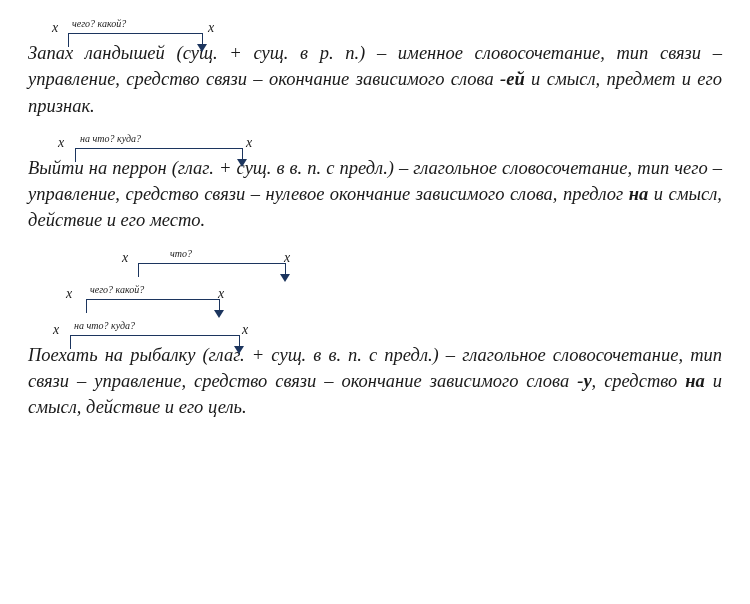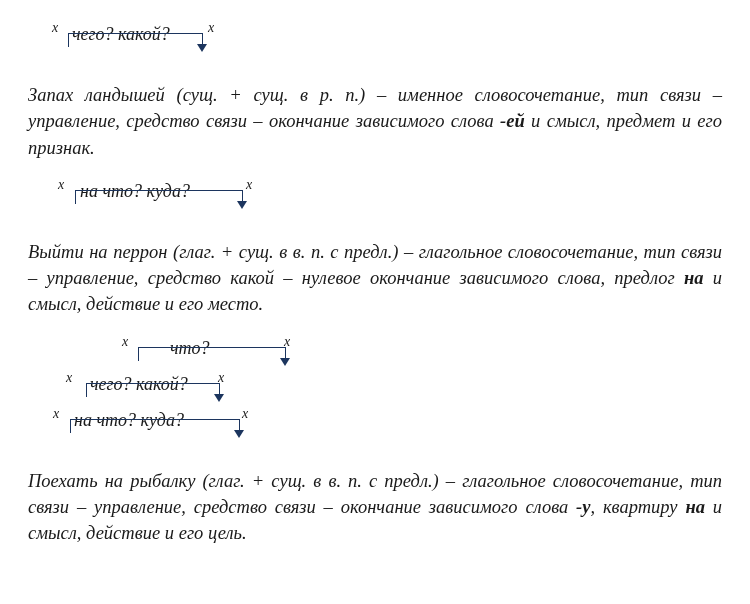--- a/index.html
+++ b/index.html
@@ -34,23 +34,23 @@
     color: #1a1a1a;
   }
   .annot .x {
     position: absolute;
     top: 2px;
     font-style: italic;
     font-size: 14px;
   }
   .annot .q {
     position: absolute;
-    top: 6px;
+    top: 0px;
     font-style: italic;
-    font-size: 18px;
+    font-size: 10px;
     white-space: nowrap;
   }
   
   .bracket {
     position: absolute;
     border: 1.4px solid #1c355e;
     border-bottom: none;
     box-sizing: border-box;
     height: 14px;
     top: 15px;
@@ -64,21 +64,20 @@
     border-left: 5px solid transparent;
     border-right: 5px solid transparent;
     border-top: 8px solid #1c355e;
   }
   .sentence {
     font-style: italic;
     font-size: 18.5px;
     line-height: 1.42;
     text-align: justify;
     text-justify: inter-word;
-    margin-top: 42px;
   }
   .sentence b {
     font-weight: bold;
     font-style: italic;
   }
 </style>
 </head>
 <body>
 
 <div class="page">
@@ -96,21 +95,21 @@
       </div>
       <div class="entry">
         <div class="annot">
           <span class="x" style="left: 30px;">x</span>
           <span class="q" style="left: 52px;">на что? куда?</span>
           <span class="x" style="left: 218px;">x</span>
           <div class="bracket" style="left: 47px; width: 168px;">
             <span class="arrow"></span>
           </div>
         </div>
-        <div class="sentence"><span>Выйти на перрон (глаг. + сущ. в в. п. с предл.) – глагольное словосочетание, тип связи – управление, средство какой – нулевое окончание зависимого слова, предлог </span><b>на</b><span> и смысл, действие и его место.</span></div>
+        <div class="sentence"><span>Выйти на перрон (глаг. + сущ. в в. п. с предл.) – глагольное словосочетание, тип чего – управление, средство связи – нулевое окончание зависимого слова, предлог </span><b>на</b><span> и смысл, действие и его место.</span></div>
       </div>
       <div class="entry">
         <div class="annot">
           <span class="x" style="left: 94px;">x</span>
           <span class="q" style="left: 142px; font-style: italic;">что?</span>
           <span class="x" style="left: 256px;">x</span>
           <div class="bracket" style="left: 110px; width: 148px;">
             <span class="arrow"></span>
           </div>
         </div>
@@ -127,16 +126,16 @@
       </div>
       <div class="entry">
         <div class="annot">
           <span class="x" style="left: 25px;">x</span>
           <span class="q" style="left: 46px;">на что? куда?</span>
           <span class="x" style="left: 214px;">x</span>
           <div class="bracket" style="left: 42px; width: 170px;">
             <span class="arrow"></span>
           </div>
         </div>
-        <div class="sentence"><span>Поехать на рыбалку (глаг. + сущ. в в. п. с предл.) – глагольное словосочетание, тип связи – управление, средство связи – окончание зависимого слова </span><b>-у</b><span>, квартиру </span><b>на</b><span> и смысл, действие и его цель.</span></div>
+        <div class="sentence"><span>Поехать на рыбалку (глаг. + сущ. в в. п. с предл.) – глагольное словосочетание, тип связи – управление, средство связи – окончание зависимого слова </span><b>-у</b><span>, средство </span><b>на</b><span> и смысл, действие и его цель.</span></div>
       </div>
     </div>
 </div>
 
 </body></html>

